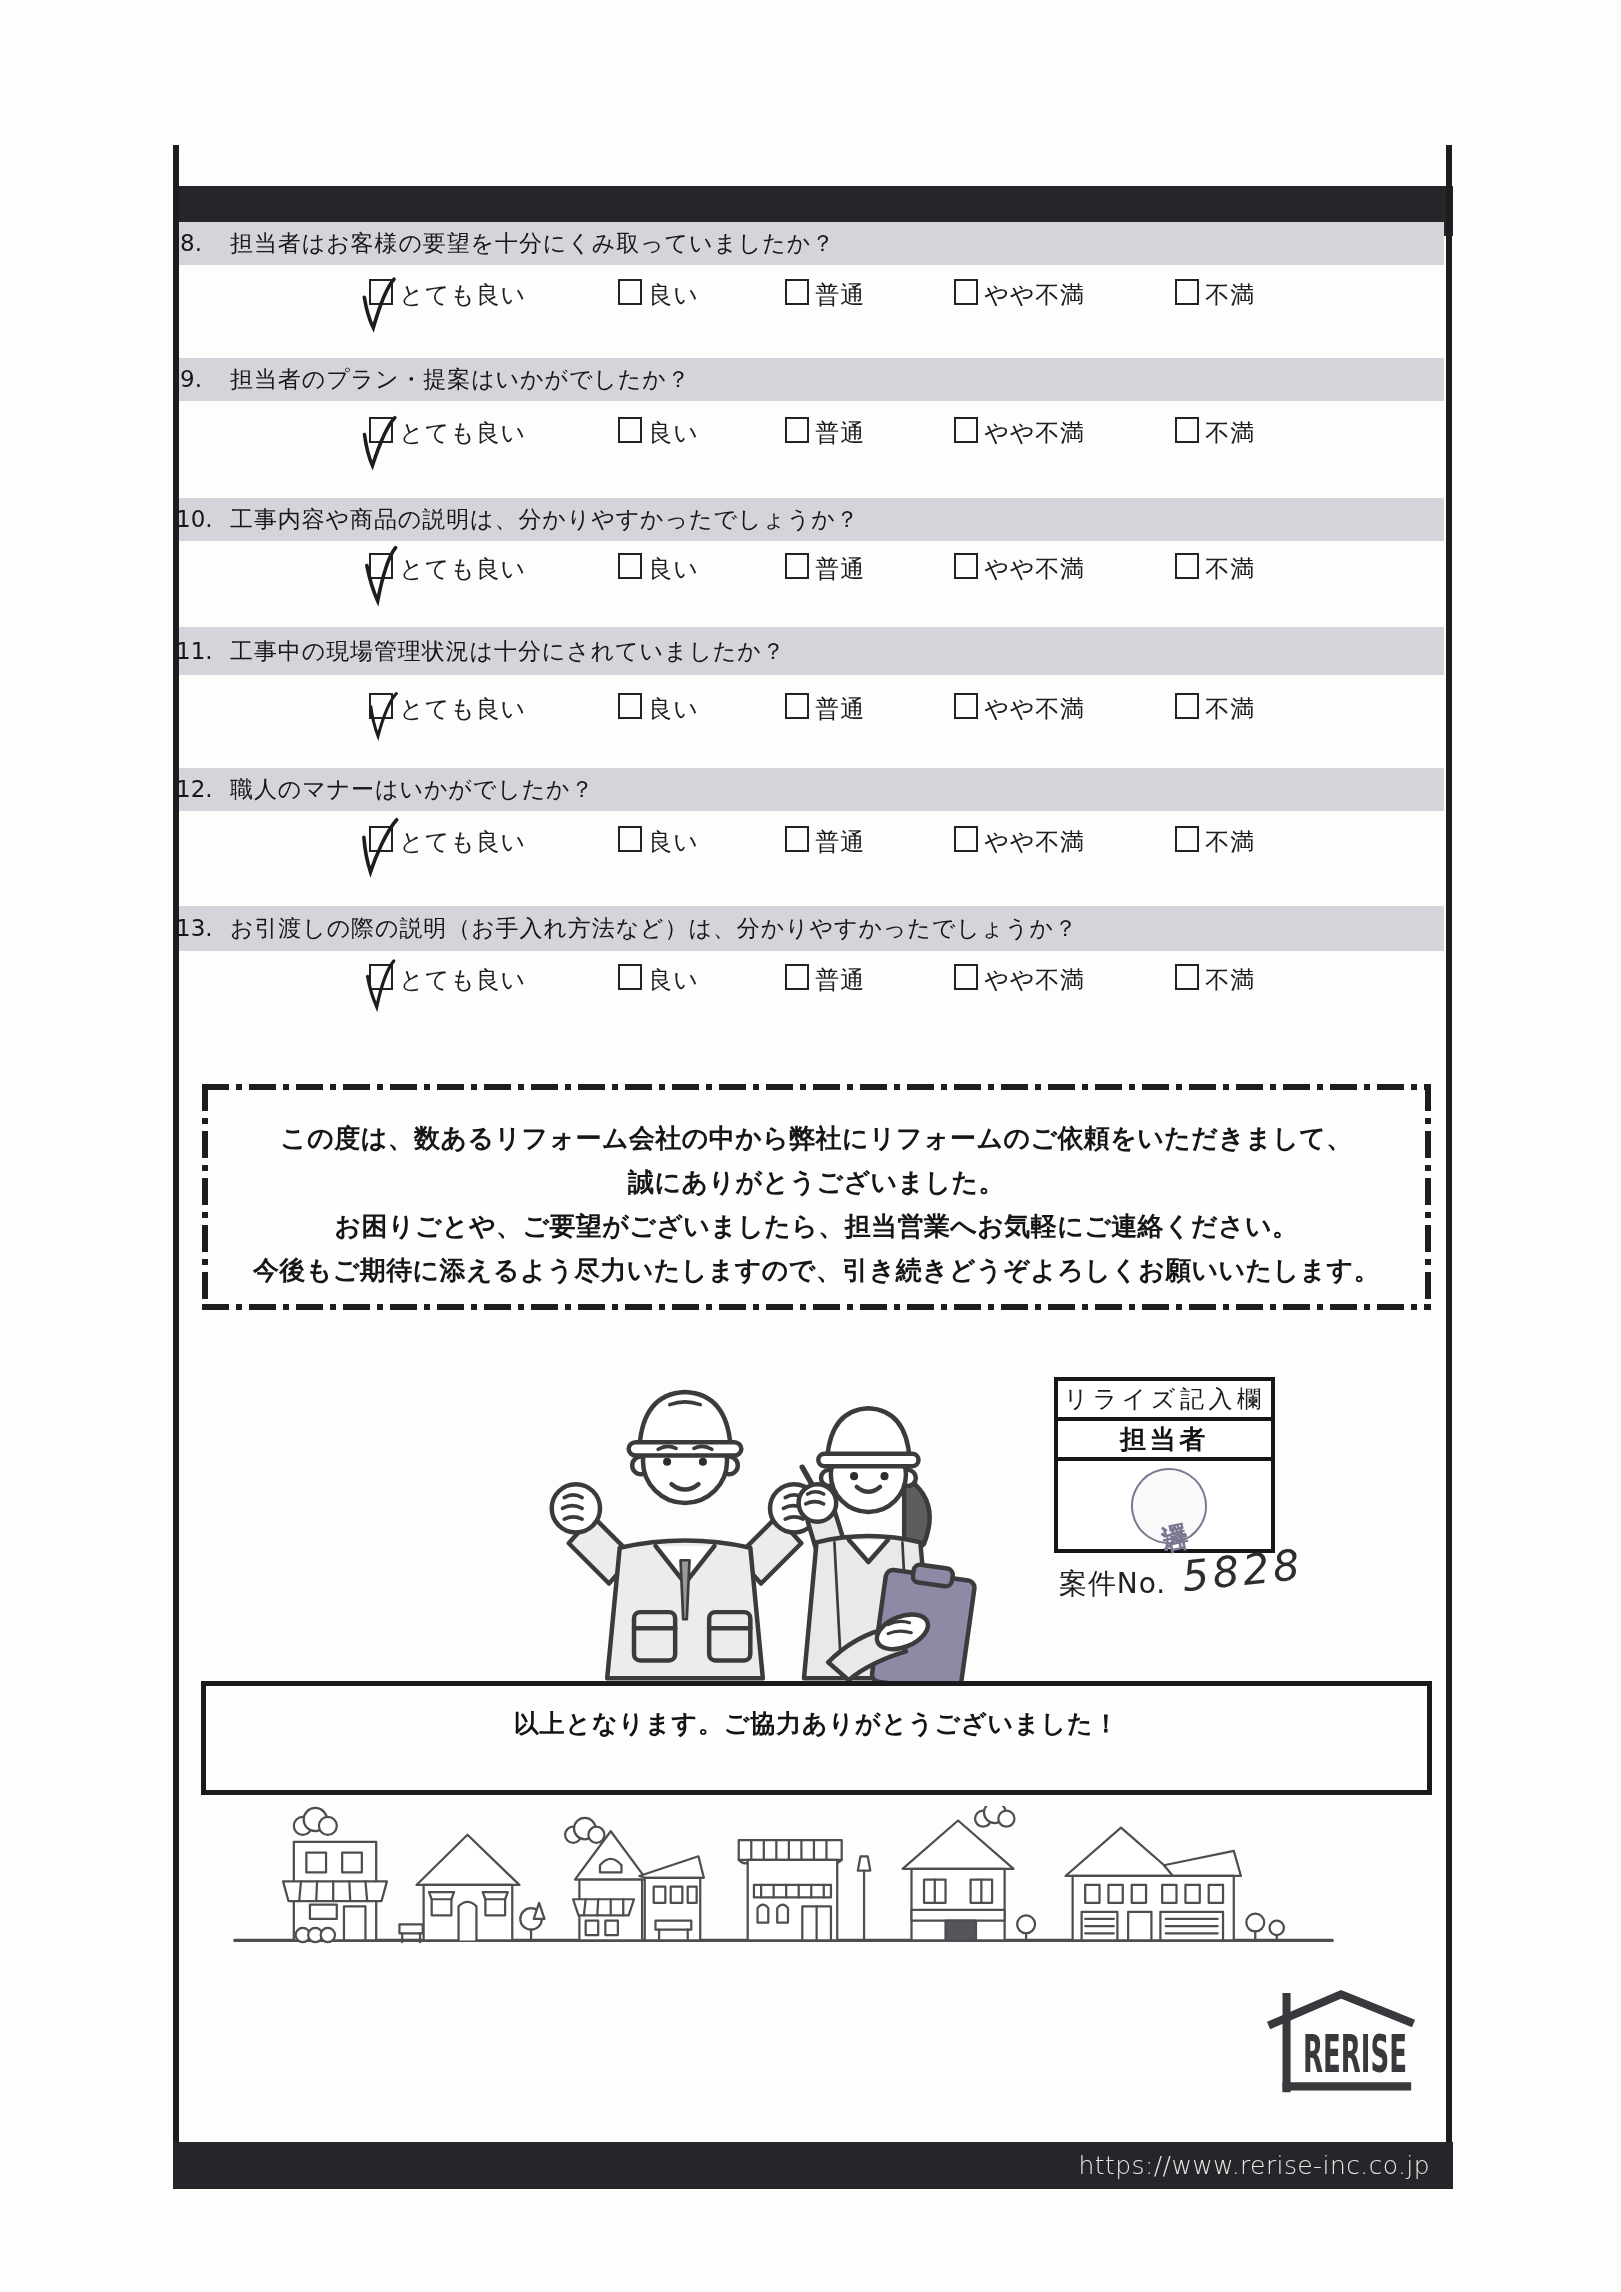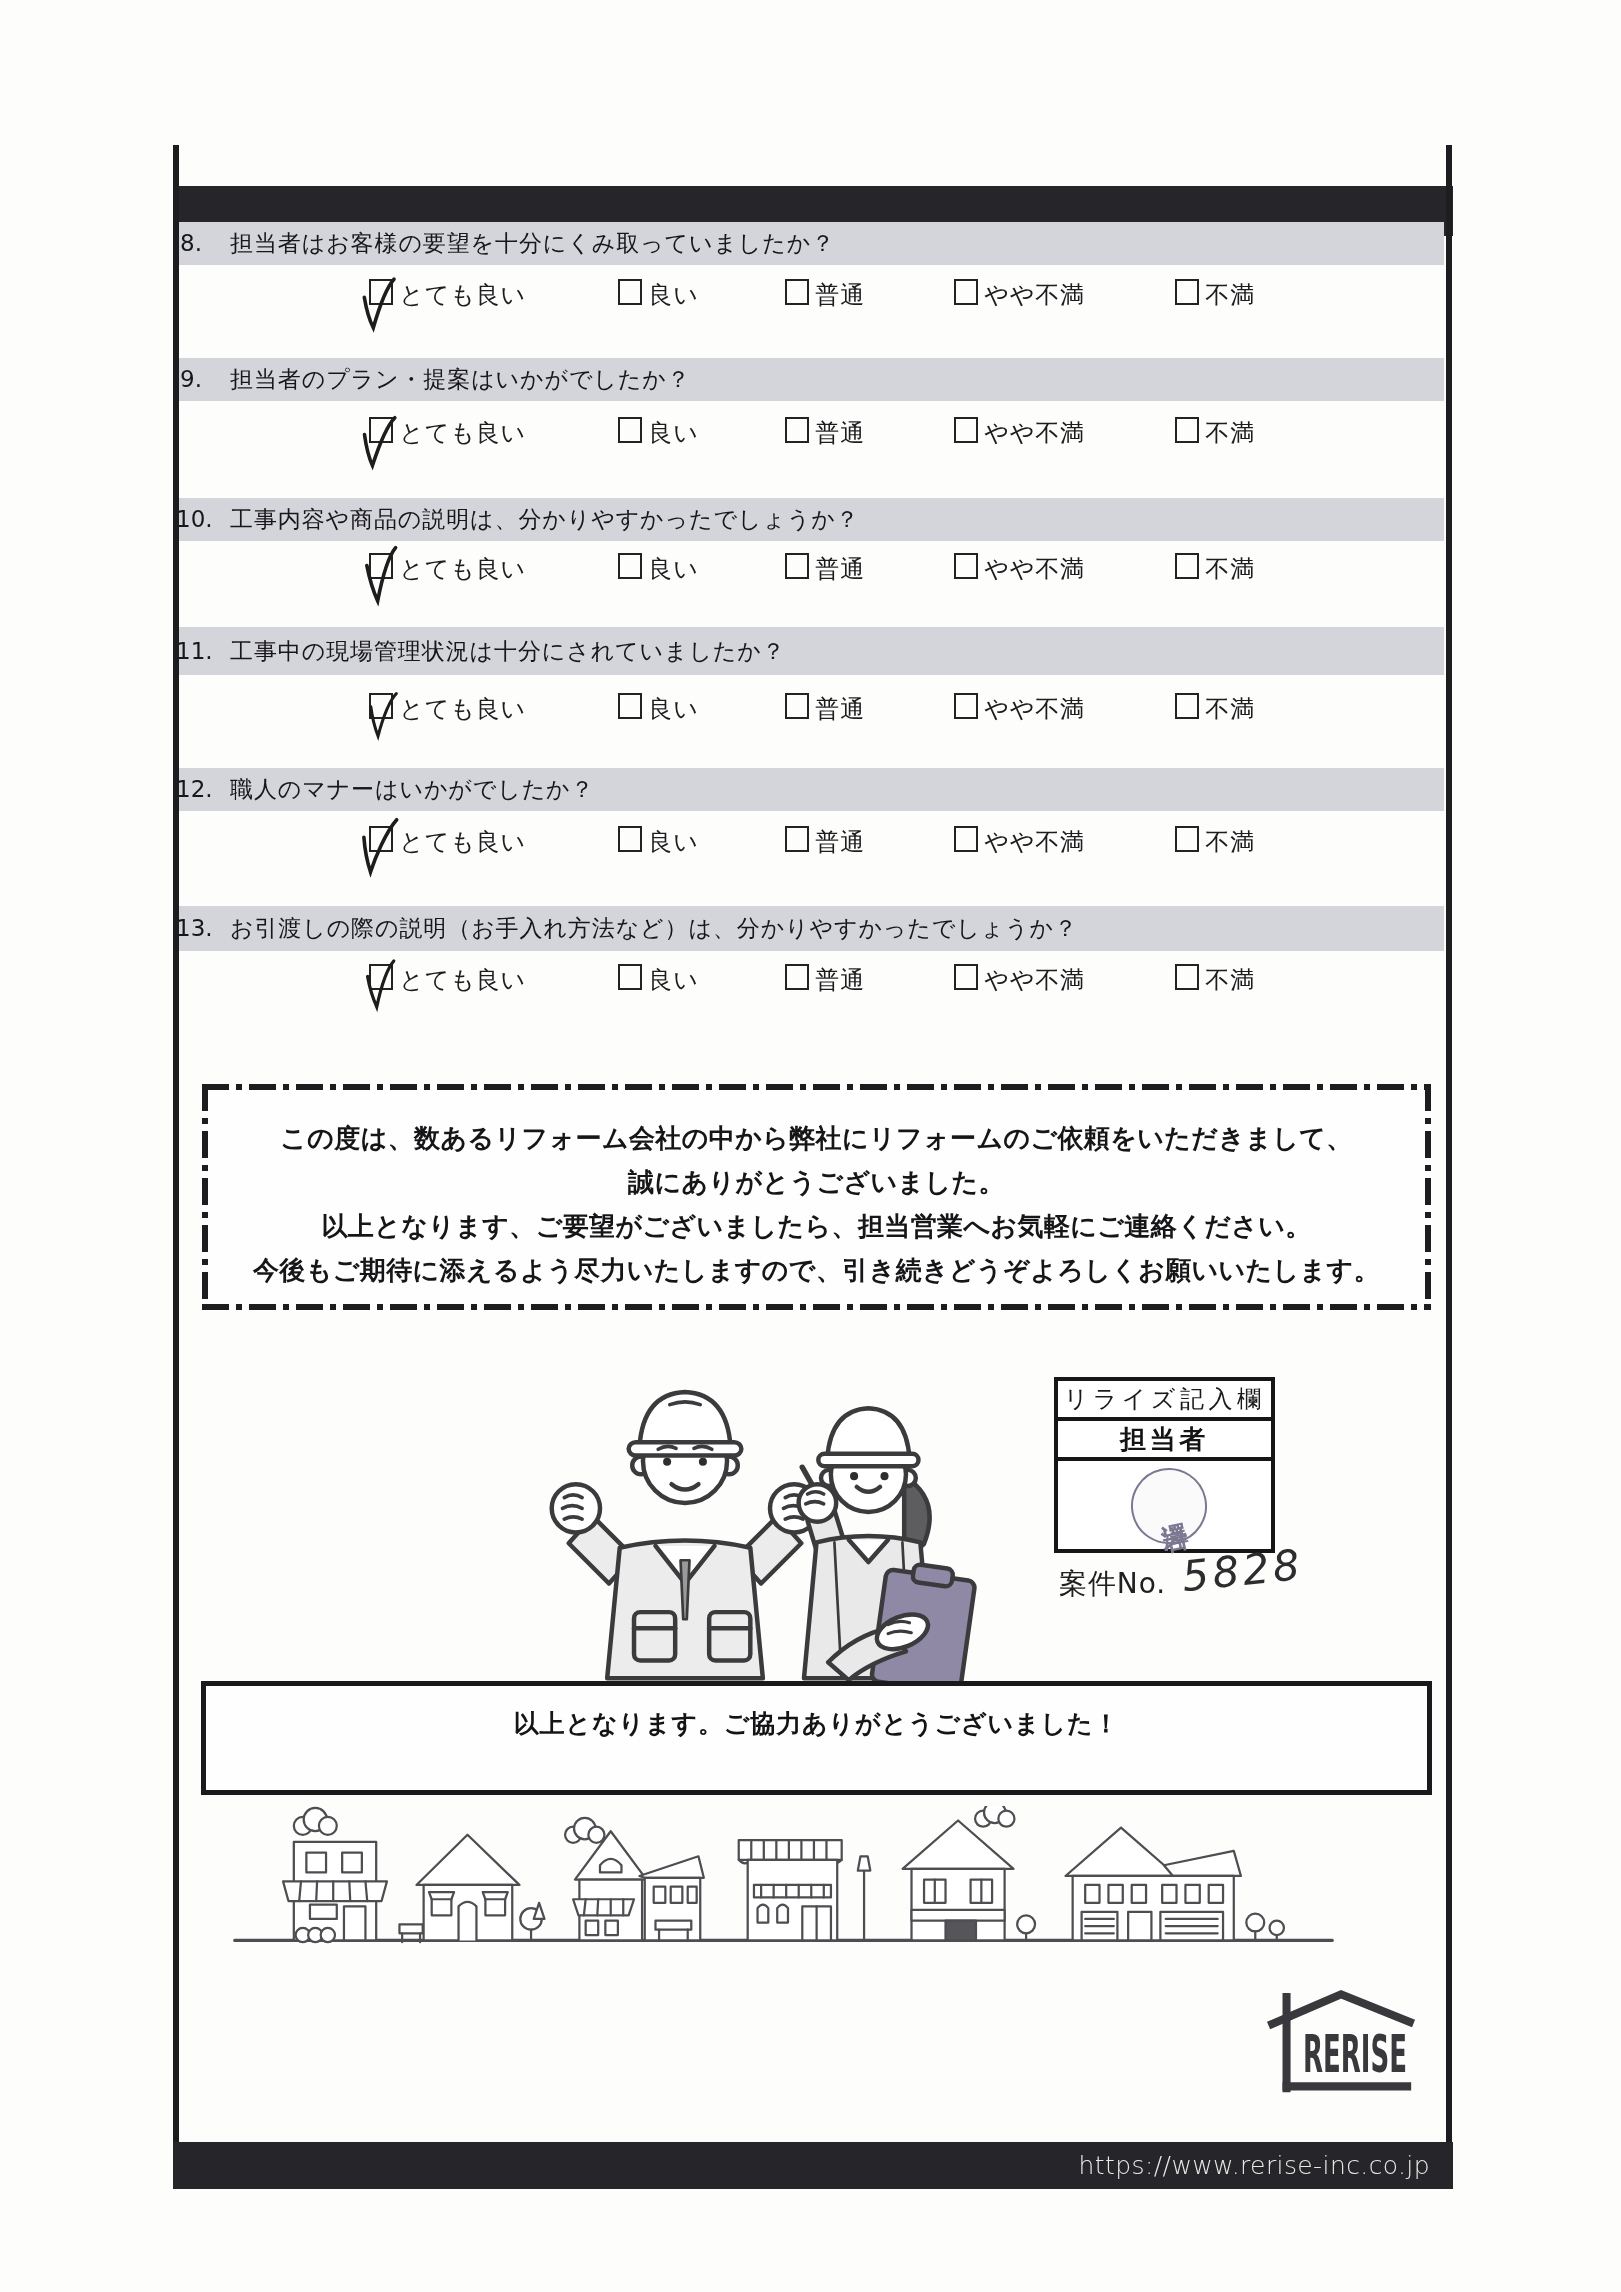--- a/index.html
+++ b/index.html
@@ -240,21 +240,21 @@
   </section>
 
   <div class="msgbox">
     <div class="dd-h" style="top:0;"></div>
     <div class="dd-h" style="bottom:0;"></div>
     <div class="dd-v" style="left:0;"></div>
     <div class="dd-v" style="right:0;"></div>
     <div class="msg-text">
       <span class="msg-line">この度は、数あるリフォーム会社の中から弊社にリフォームのご依頼をいただきまして、</span>
       <span class="msg-line">誠にありがとうございました。</span>
-      <span class="msg-line">以上となります、ご要望がございましたら、担当営業へお気軽にご連絡ください。</span>
+      <span class="msg-line">お困りごとや、ご要望がございましたら、担当営業へお気軽にご連絡ください。</span>
       <span class="msg-line">今後もご期待に添えるよう尽力いたしますので、引き続きどうぞよろしくお願いいたします。</span>
     </div>
   </div>
 
   <svg class="abs" style="left:519px;top:1367px;" width="502" height="314" viewBox="0 0 560 351">
     <g stroke="#3b3b3e" stroke-width="5" stroke-linecap="round" stroke-linejoin="round">
 
       <path d="M100 242 L55 197 L82 167 L127 212 Z" fill="#ececec"></path>
       <circle cx="63" cy="158" r="27" fill="#ffffff"></circle>
       <path d="M50 146 q10 -6 20 0 M48 158 q11 -6 22 0 M50 170 q10 -5 20 0" fill="none" stroke-width="4"></path>

